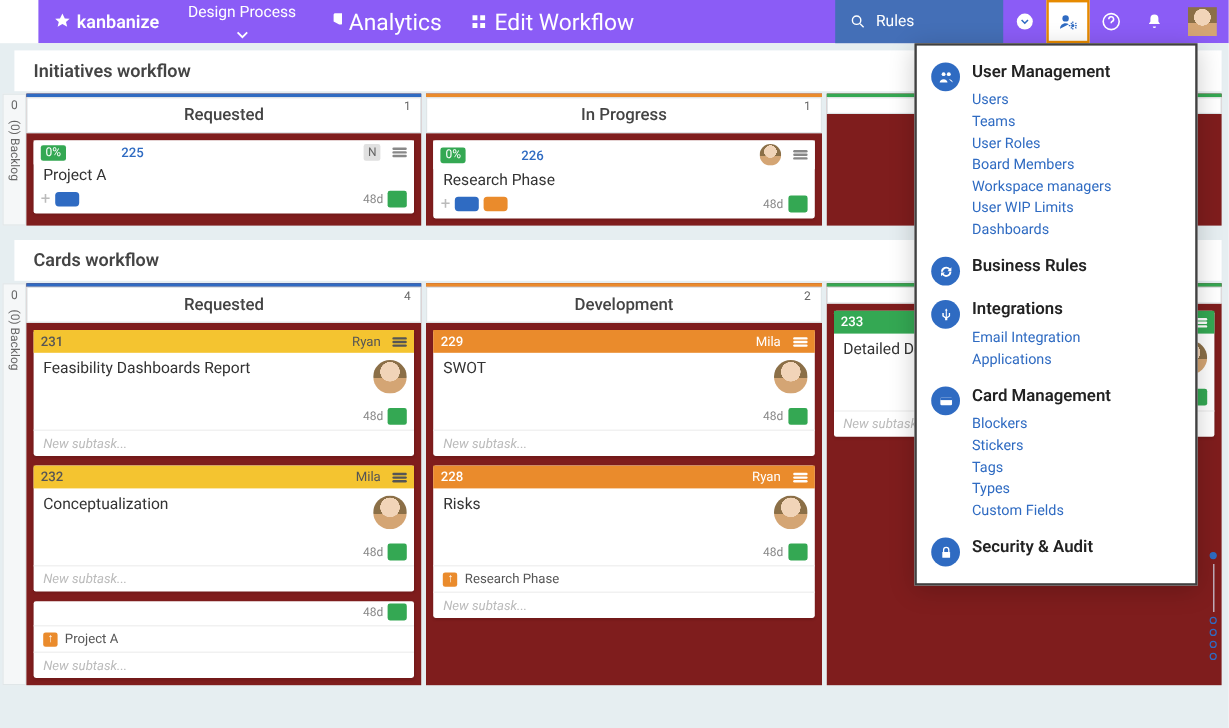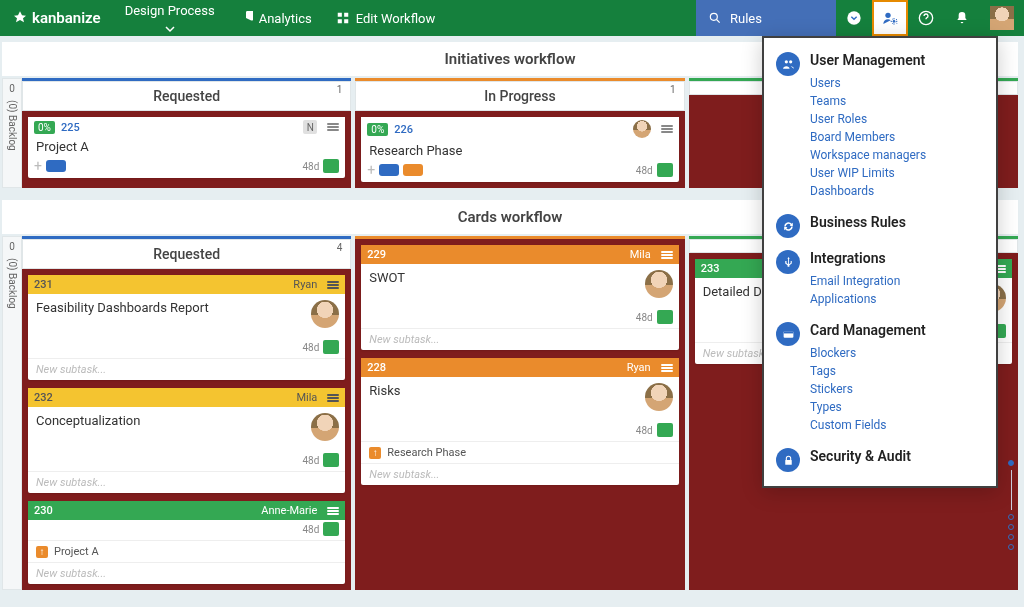--- a/index.html
+++ b/index.html
@@ -1,36 +1,36 @@
 <!DOCTYPE html>
 <html><head>
 <meta charset="utf-8">
 <style>
 * { margin: 0; padding: 0; box-sizing: border-box; font-family: -apple-system, BlinkMacSystemFont, "Segoe UI", Roboto, sans-serif; }
 body { background: #fff; width: 1024px; height: 607px; overflow: hidden; font-size: 13px; position: relative; }
 
-.topbar { height: 36px; background: #15803d; display: flex; align-items: center; color: #fff; }
+.topbar { height: 36px; background: #8b5cf6; display: flex; align-items: center; color: #fff; margin-left: 32px; }
 .logo { display: flex; align-items: center; padding: 0 12px; font-weight: 600; font-size: 15px; gap: 4px; }
 .logo svg { width: 16px; height: 16px; fill: #fff; }
 .ws-name { display: flex; align-items: center; gap: 6px; padding: 0 12px; font-size: 13px; flex-direction: column; }
-.nav-link { display: flex; align-items: center; gap: 6px; padding: 0 12px; font-size: 13px; cursor: pointer; }
+.nav-link { display: flex; align-items: center; gap: 6px; padding: 0 12px; font-size: 19px; cursor: pointer; }
 .nav-link svg { width: 14px; height: 14px; fill: #fff; }
 .spacer { flex: 1; }
 .search { display: flex; align-items: center; background: #446fb7; padding: 0 12px; height: 36px; gap: 8px; width: 140px; }
 .search svg { width: 14px; height: 14px; fill: #fff; }
 .search span { font-size: 13px; }
 .topicon { width: 36px; height: 36px; display: flex; align-items: center; justify-content: center; cursor: pointer; }
 .topicon svg { width: 16px; height: 16px; fill: #fff; }
 .topicon.hl { background: #fff; border: 2px solid #e68a00; }
 .topicon.hl svg { fill: #2f6bc2; }
 .avatar { width: 24px; height: 24px; border-radius: 50%; background: linear-gradient(#c9a 0 50%, #e8d5c0 50%); margin: 0 10px; }
 
 .content { background: #e6eef1; height: calc(607px - 36px); overflow: hidden; padding: 6px 0 0 2px; }
 
-.section-title { background: #fff; text-align: center; font-weight: 600; color: #444; padding: 8px 0; margin: 0 6px 2px 0; font-size: 15px; }
+.section-title { background: #fff; text-align: left; font-weight: 600; color: #444; padding: 8px 16px; margin: 0 6px 2px 10px; font-size: 15px; }
 
 .lane { display: flex; margin: 0 6px 12px 0; }
 .backlog { width: 20px; background: #f5f7f8; display: flex; flex-direction: column; align-items: center; padding-top: 4px; margin-right: 0; border: 1px solid #e0e6e8; }
 .backlog .n { font-size: 10px; color: #666; }
 .backlog .t { writing-mode: vertical-rl; font-size: 10px; color: #666; margin-top: 6px; }
 
 .cols { display: flex; flex: 1; gap: 4px; }
 .col { flex: 1; background: #7f1d1d; }
 .col-h { background: #fff; padding: 6px 8px; font-weight: 500; color: #444; font-size: 14px; display: flex; justify-content: center; position: relative; border: 1px solid #e0e6e8; }
 .col-h .ct { position: absolute; right: 8px; top: 2px; font-size: 10px; color: #666; font-weight: 400; }
@@ -51,21 +51,21 @@
 .card-foot { display: flex; align-items: center; padding: 2px 6px 4px; gap: 4px; }
 .card-foot .age { margin-left: auto; font-size: 10px; color: #888; }
 .card-foot .sq { width: 16px; height: 14px; border-radius: 2px; }
 .card-foot .sq.g { background: #34a853; }
 .sub { padding: 4px 8px; font-size: 11px; color: #555; display: flex; align-items: center; gap: 6px; border-top: 1px solid #eee; }
 .sub.ph { color: #bbb; font-style: italic; }
 .sub .up { width: 12px; height: 12px; background: #ea8b2c; color: #fff; display: flex; align-items: center; justify-content: center; font-size: 10px; border-radius: 2px; }
 
 .initcard .card-h { background: #fff; color: #555; border-bottom: none; }
 .initcard .pct { background: #34a853; color: #fff; padding: 1px 4px; font-size: 10px; border-radius: 2px; }
-.initcard .id { color: #2f6bc2; }
+.initcard .id { color: #2f6bc2; margin-left: 40px; }
 .initcard .ni { background: #e0e0e0; color: #666; width: 14px; height: 14px; display: flex; align-items: center; justify-content: center; font-size: 10px; border-radius: 2px; }
 .initcard .menuic { color: #888; }
 .initcard .card-title { font-size: 13px; }
 .initcard .card-foot .plus { color: #bbb; font-size: 14px; }
 .initcard .chip { width: 20px; height: 12px; border-radius: 3px; }
 .initcard .chip.b { background: #2f6bc2; }
 .initcard .chip.o { background: #ea8b2c; }
 
 .dropdown { position: absolute; top: 36px; right: 26px; width: 236px; background: #fff; border: 2px solid #404040; z-index: 50; padding: 10px 0 6px; box-shadow: 0 4px 20px rgba(0,0,0,.2); }
 .dd-sec { padding: 4px 14px 10px 46px; position: relative; }
@@ -288,40 +288,35 @@
                     <div class="avface"></div>
                   </div>
     </div>
     <div class="card-foot">
       <span class="age">48d</span>
       <span class="sq g"></span>
     </div>
     <div class="sub ph">New subtask...</div>
   </div>
               <div class="card">
-    <div class="card-h green">
-      <span class="id">230</span>
-      <span class="assignee">Anne-Marie</span>
-      <span class="menuic">
-                    <span></span>
-                    <span></span>
-                    <span></span>
-                  </span>
-    </div>
     <div class="card-foot">
       <span class="age">48d</span>
       <span class="sq g"></span>
     </div>
     <div class="sub "><span class="up">↑</span>Project A</div>
                 <div class="sub ph">New subtask...</div>
   </div>
             </div>
         </div>
         <div class="col">
           <div style="height:3px;background:#ea8b2c"></div>
+          <div class="col-h">
+            <span>Development</span>
+            <span class="ct">2</span>
+          </div>
           <div class="col-body">
               <div class="card">
     <div class="card-h orange">
       <span class="id">229</span>
       <span class="assignee">Mila</span>
       <span class="menuic">
                     <span></span>
                     <span></span>
                     <span></span>
                   </span>
@@ -442,22 +437,22 @@
 
   <div class="dd-sec">
     <div class="ic">
           <svg viewBox="0 0 24 24">
             <rect x="3" y="6" width="18" height="12" rx="2" fill="#fff"></rect>
             <rect x="3" y="6" width="18" height="4" fill="#2f6bc2"></rect>
           </svg>
         </div>
     <h3>Card Management</h3>
     <a>Blockers</a>
+        <a>Stickers</a>
         <a>Tags</a>
-        <a>Stickers</a>
         <a>Types</a>
         <a>Custom Fields</a>
   </div>
 
   <div class="dd-sec">
     <div class="ic">
           <svg viewBox="0 0 24 24">
             <rect x="6" y="11" width="12" height="9" rx="1" fill="#fff"></rect>
             <path d="M8 11V8a4 4 0 018 0v3" fill="none" stroke="#fff" stroke-width="2"></path>
           </svg>

